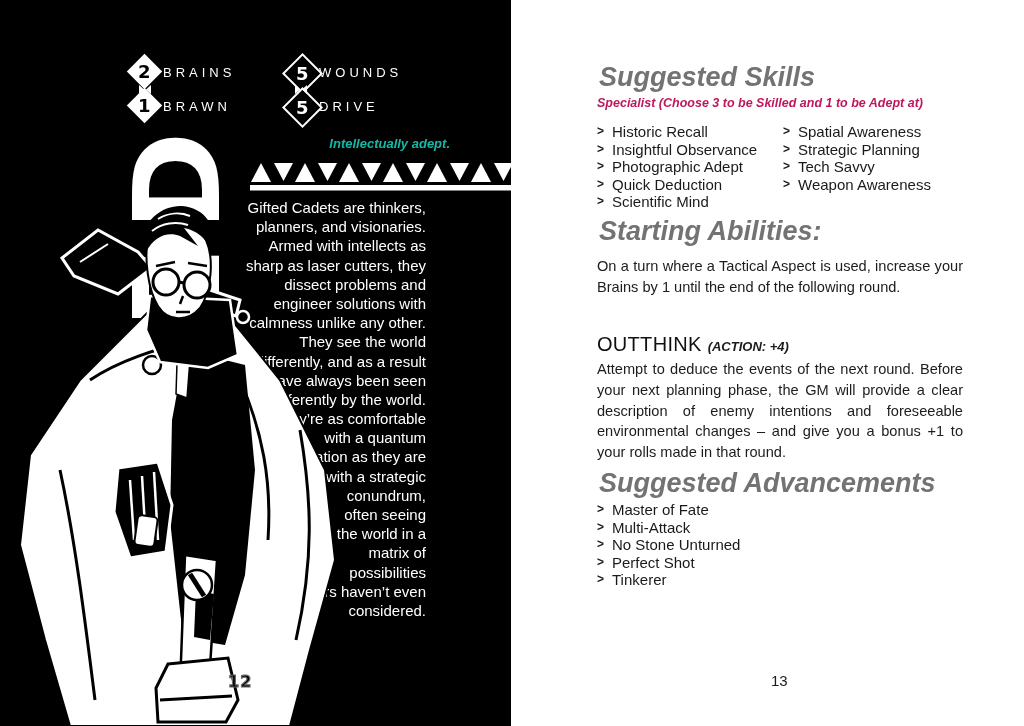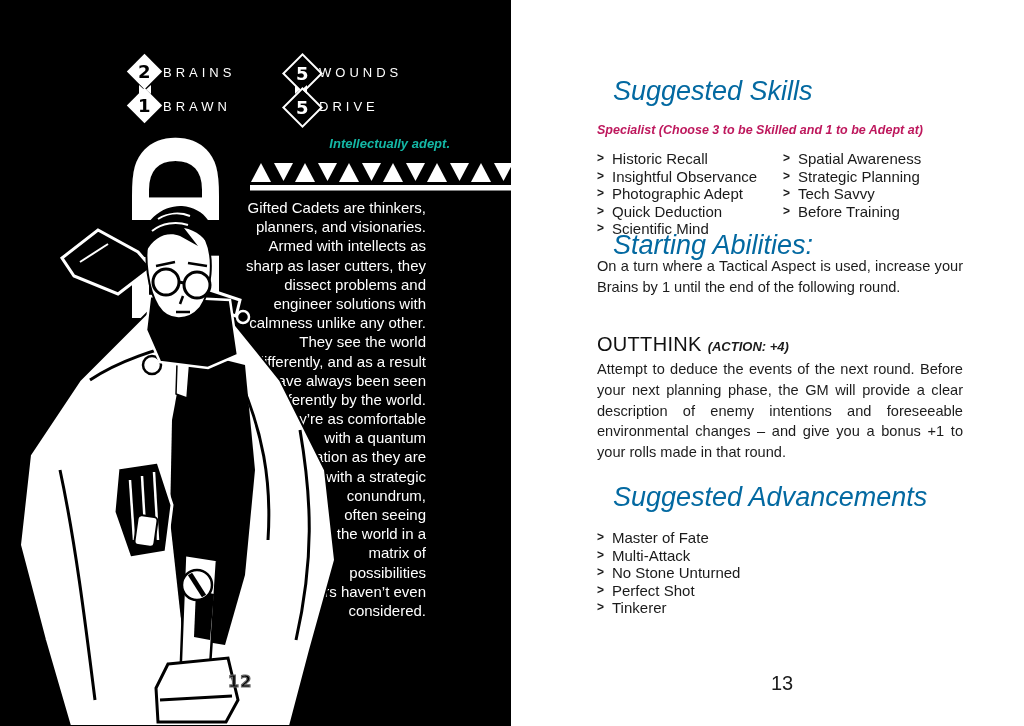--- a/index.html
+++ b/index.html
@@ -36,31 +36,31 @@
   
   .connectors{position:absolute;left:0;top:0;pointer-events:none;}
   
   .page-right{position:absolute;left:511px;top:0;width:513px;height:726px;background:#fff;color:#1c1c1c;}
   .sec{position:absolute;left:86px;width:372px;}
   .sec-skills{top:60px;}
   .sec-abilities-title{top:214px;}
   .ability-1{top:253px;width:366px;}
   .ability-2{top:333px;width:366px;}
   .sec-adv{top:466px;}
-  h2.script-head{margin:16px;font-size:27px;font-style:italic;font-weight:400;color:#0369a1;letter-spacing:0;}
+  h2.script-head{margin:2px;font-size:27px;font-style:italic;font-weight:700;color:#737373;letter-spacing:0;}
   .subtitle{margin-top:3px;font-size:12.5px;font-style:italic;font-weight:600;color:#be185d;}
   .skill-cols{display:grid;grid-template-columns:186px 1fr;margin-top:13px;}
   ul.blist{list-style:none;margin:0;padding:0;}
   ul.blist li{display:flex;gap:8px;font-size:15px;line-height:17.6px;color:#1a1a1a;}
   .chev{font-weight:700;font-size:12px;line-height:17.6px;}
   .ab-head{font-size:20px;color:#111;letter-spacing:0.3px;}
   .ab-type{font-style:italic;font-size:13px;font-weight:600;margin-left:6px;}
   .ab-text{margin-top:3px;font-size:14.6px;line-height:20.8px;text-align:justify;color:#1c1c1c;}
   .adv-list{margin-top:6px;}
-  .pageno-right{position:absolute;left:260px;top:672px;font-size:20px;color:#1c1c1c;}
+  .pageno-right{position:absolute;left:260px;top:672px;font-size:15px;color:#1c1c1c;}
 </style>
 </head>
 <body>
 
 <div class="spread">
 
   <div class="page-left">
 
     <div class="vertical-title">GIFTED</div>
 
@@ -236,21 +236,21 @@
           <li>
               <span class="chev">&gt;</span>
               <span>Strategic Planning</span>
             </li>
           <li>
               <span class="chev">&gt;</span>
               <span>Tech Savvy</span>
             </li>
           <li>
               <span class="chev">&gt;</span>
-              <span>Before Training</span>
+              <span>Weapon Awareness</span>
             </li>
         </ul>
       </div>
     </div>
 
     <div class="sec sec-abilities-title">
       <h2 class="script-head">Starting Abilities:</h2>
     </div>
 
     <div class="sec ability-1">

